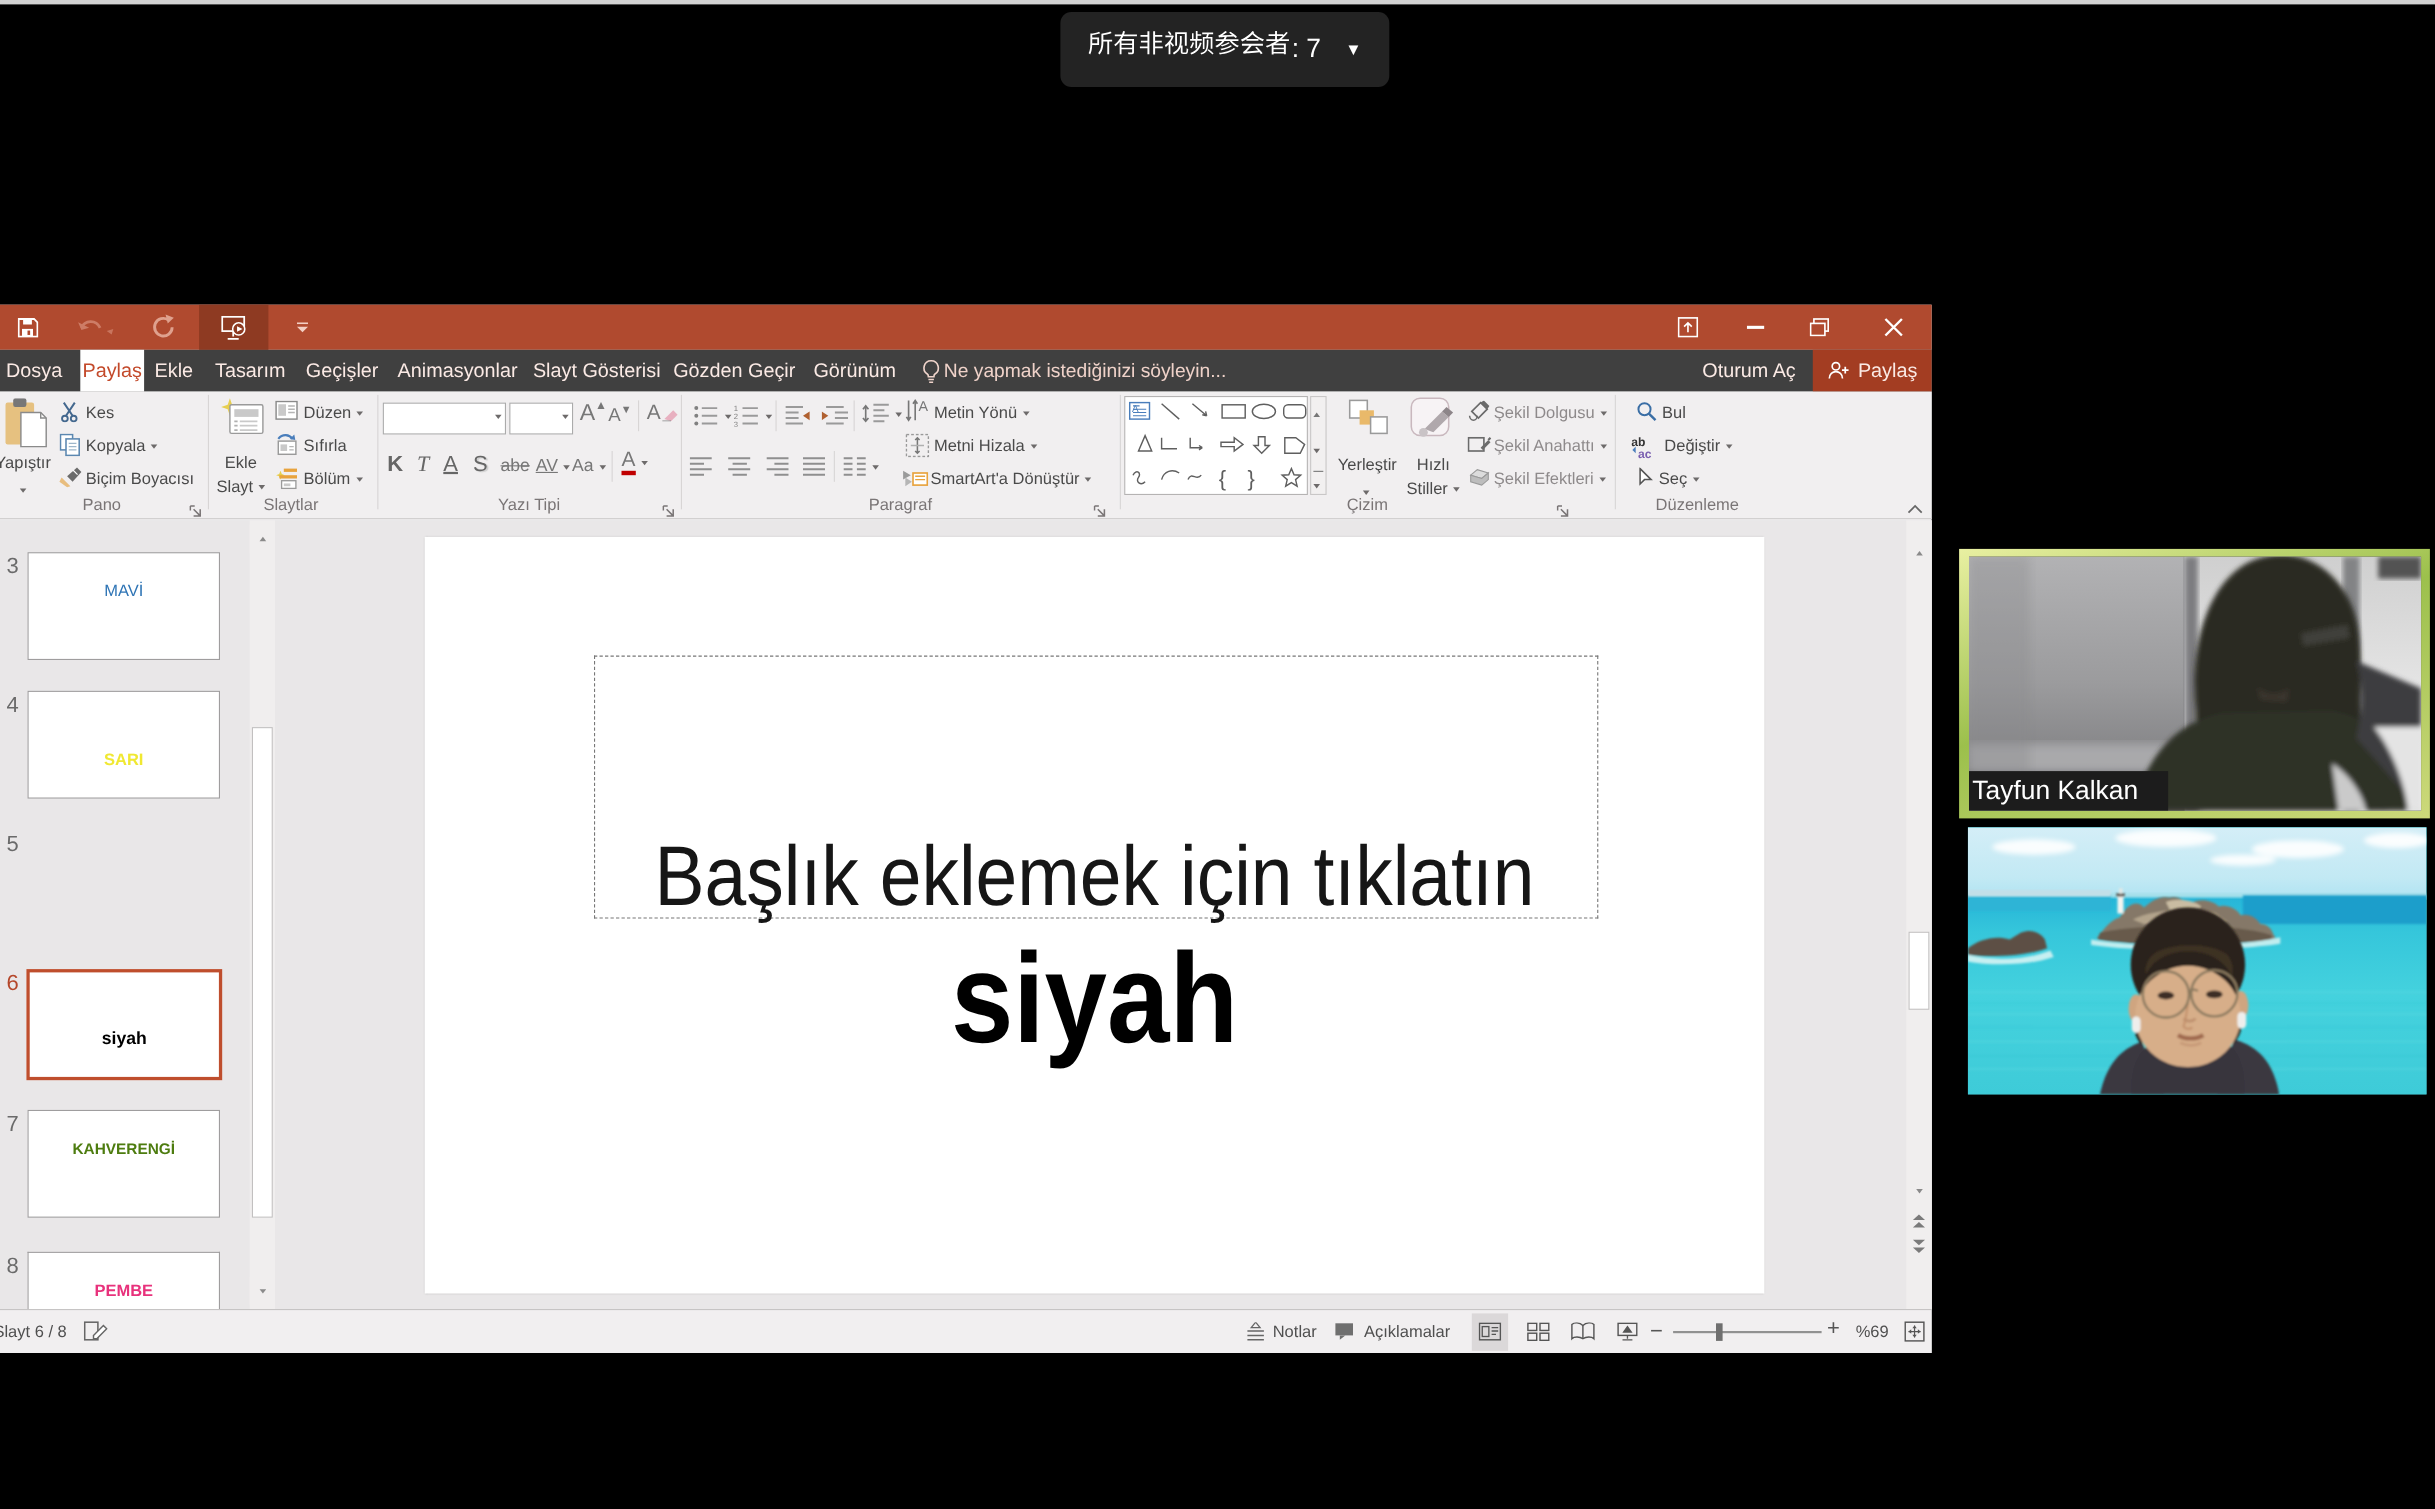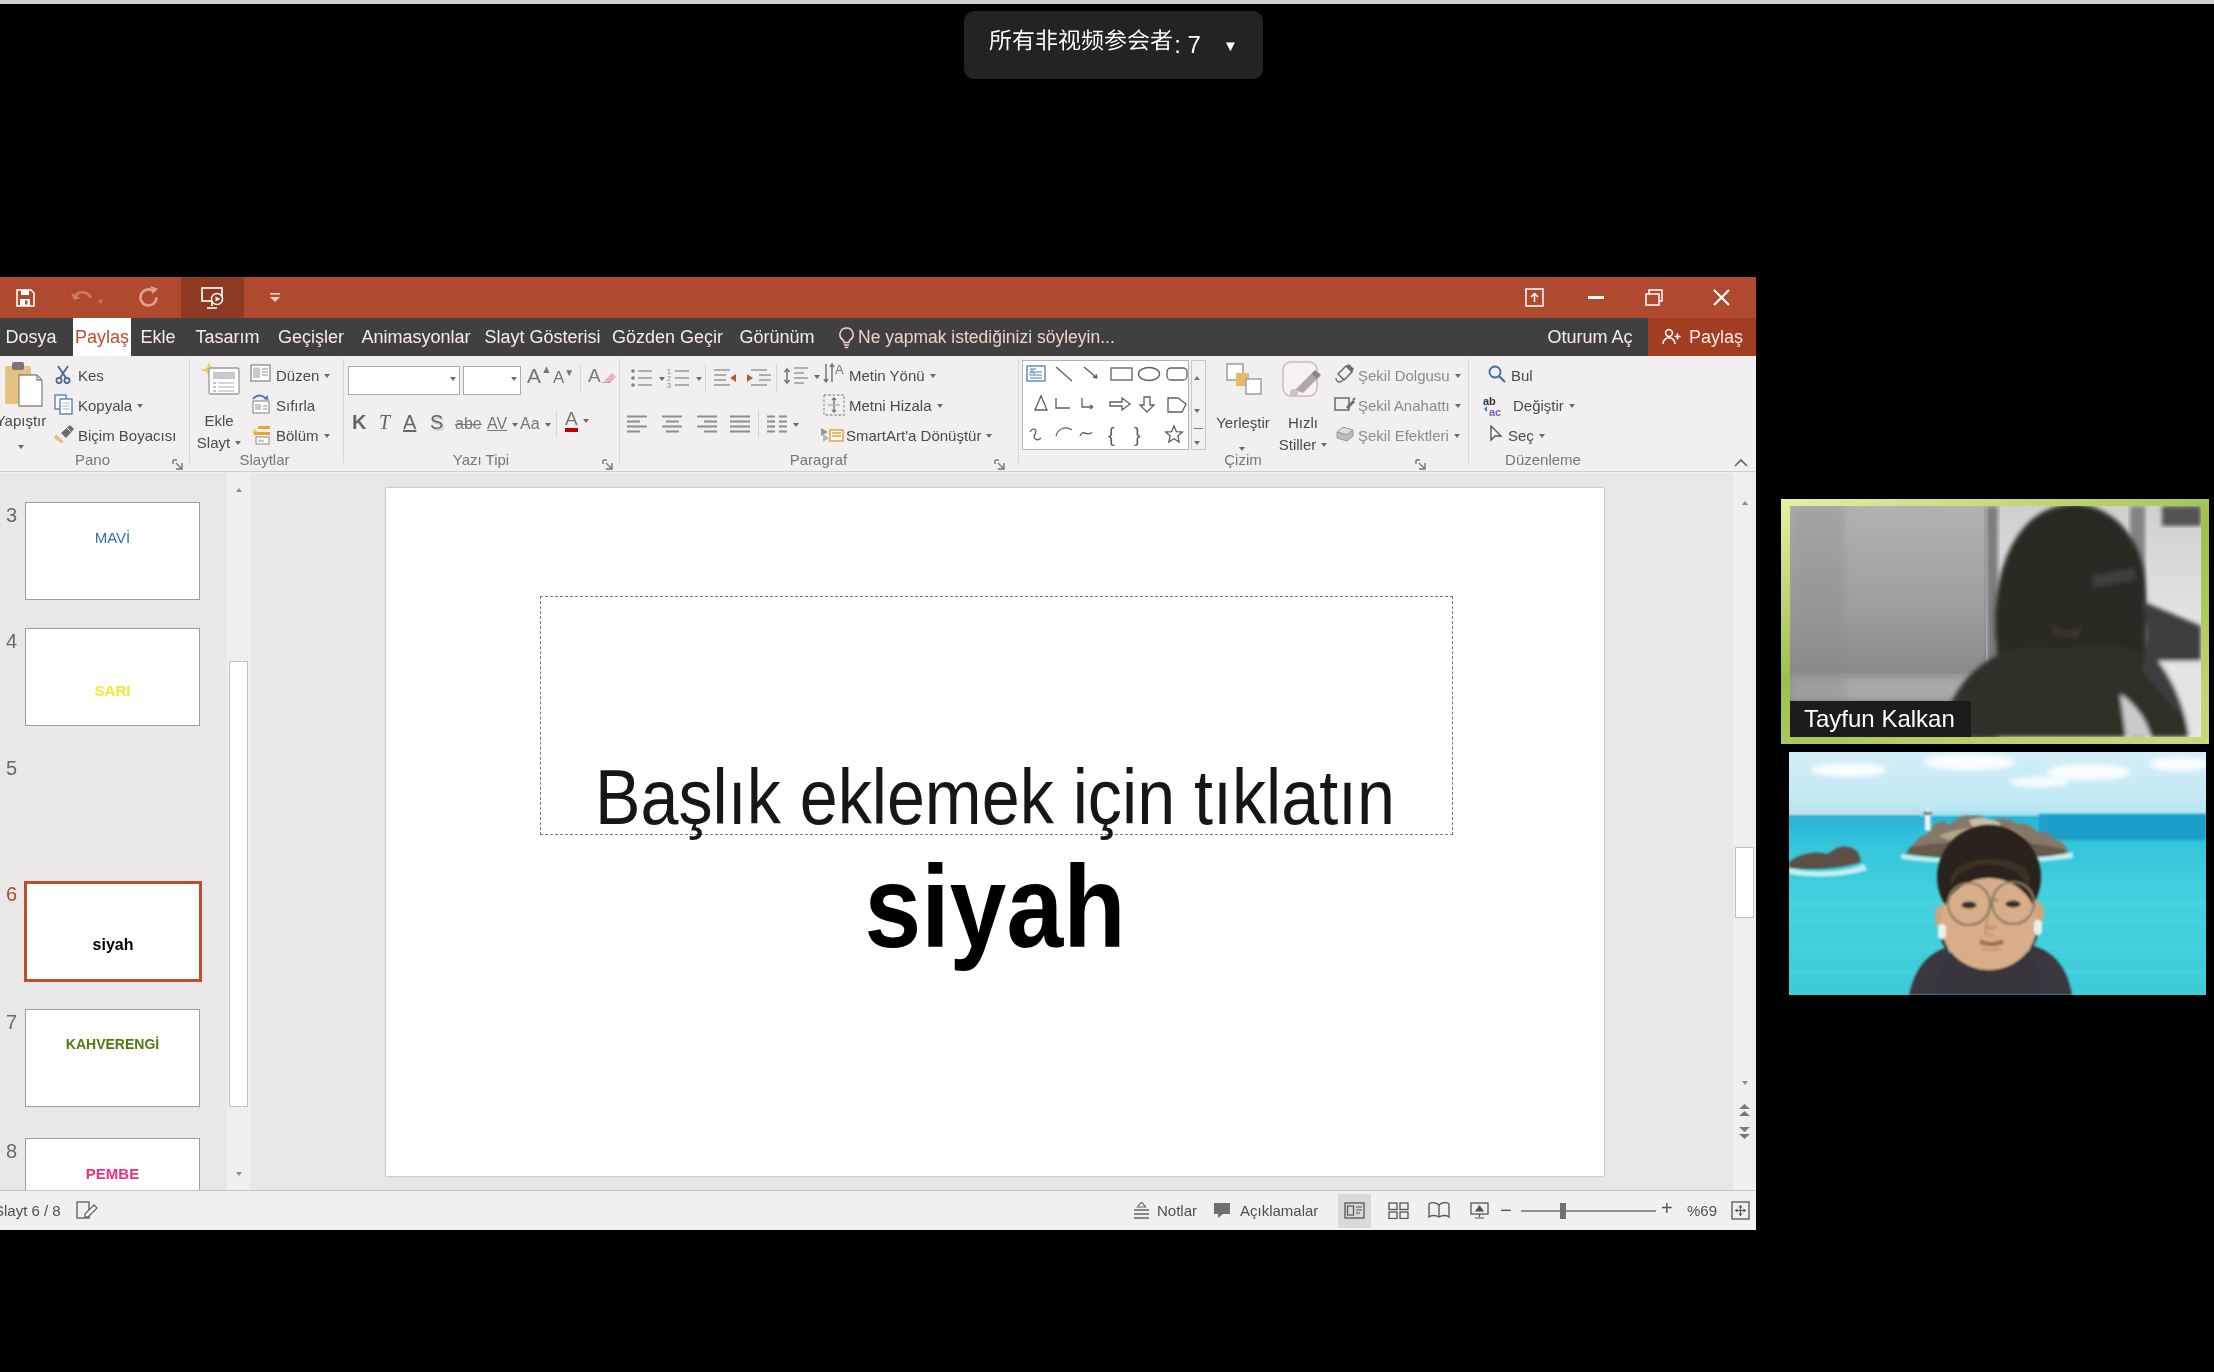--- a/index.html
+++ b/index.html
@@ -36,21 +36,21 @@
 #panel{position:absolute;left:0;top:0;width:259px;height:717px;background:#e9e7e8}
 #editor{position:absolute;left:259px;top:0;width:1497px;height:717px;background:#e9e7e8}
 #slide{position:absolute;left:127px;top:15px;width:1218px;height:688px;background:#fff;box-shadow:0 0 2px rgba(0,0,0,.35)}
 .thumb{position:absolute;left:25px;width:175px;height:98px;background:#fff;border:1px solid #9f9d9e;display:flex;align-items:center;justify-content:center}
 .tnum{position:absolute;left:6px;font-size:20px;color:#6a6a6a}
 #bigtitle{position:absolute;left:0;top:265px;width:100%;text-align:center;font-size:77px;color:#161616;transform:scaleX(.886)}
 #siyah{position:absolute;left:0;top:352px;width:100%;text-align:center;font-size:116px;font-weight:bold;color:#000;transform:scaleX(.88)}
 
 #tile1{left:1781px;top:499px;width:428px;height:245px;background:linear-gradient(160deg,#e9f0a2 0%,#9cc04c 45%,#cdd97b 100%)}
 #tile1v{position:absolute;left:9px;top:7px;width:411px;height:231px;background:#555;overflow:hidden}
-#nametag{position:absolute;left:0px;top:195px;width:181px;height:36px;background:#1c1c1c;color:#fff;font-size:24px;display:flex;align-items:center;padding-left:14px}
+#nametag{position:absolute;left:0px;top:195px;width:181px;height:36px;background:#1c1c1c;color:#fff;font-size:24px;display:flex;align-items:center;padding-left:3px}
 #tile2{left:1789px;top:752px;width:417px;height:243px;background:#49cfdc;overflow:hidden}
 </style></head>
 <body>
 <div id="screen">
   <div class="abs" id="topstrip"></div>
   <div class="abs" id="cjkbtn">
       <span id="cjksvg"><svg width="184" height="29" viewBox="0 0 184 29" fill="#ffffff">
           <path transform="translate(0.0,19.6) scale(0.0230,-0.0230)" d="M534 739V406C534 267 523 91 404 -32C420 -42 451 -67 462 -82C591 48 611 255 611 406V429H766V-77H841V429H958V501H611V684C726 702 854 728 939 764L888 828C806 790 659 758 534 739ZM172 361V391V521H370V361ZM441 819C362 783 218 756 98 741V391C98 261 93 88 29 -34C45 -43 77 -68 90 -82C147 22 165 167 170 293H442V589H172V685C284 699 408 721 489 756Z"></path>
           <path transform="translate(23.0,19.6) scale(0.0230,-0.0230)" d="M391 840C379 797 365 753 347 710H63V640H316C252 508 160 386 40 304C54 290 78 263 88 246C151 291 207 345 255 406V-79H329V119H748V15C748 0 743 -6 726 -6C707 -7 646 -8 580 -5C590 -26 601 -57 605 -77C691 -77 746 -77 779 -66C812 -53 822 -30 822 14V524H336C359 562 379 600 397 640H939V710H427C442 747 455 785 467 822ZM329 289H748V184H329ZM329 353V456H748V353Z"></path>
           <path transform="translate(46.0,19.6) scale(0.0230,-0.0230)" d="M579 835V-80H656V160H958V234H656V391H920V462H656V614H941V687H656V835ZM56 235V161H353V-79H430V836H353V688H79V614H353V463H95V391H353V235Z"></path>

